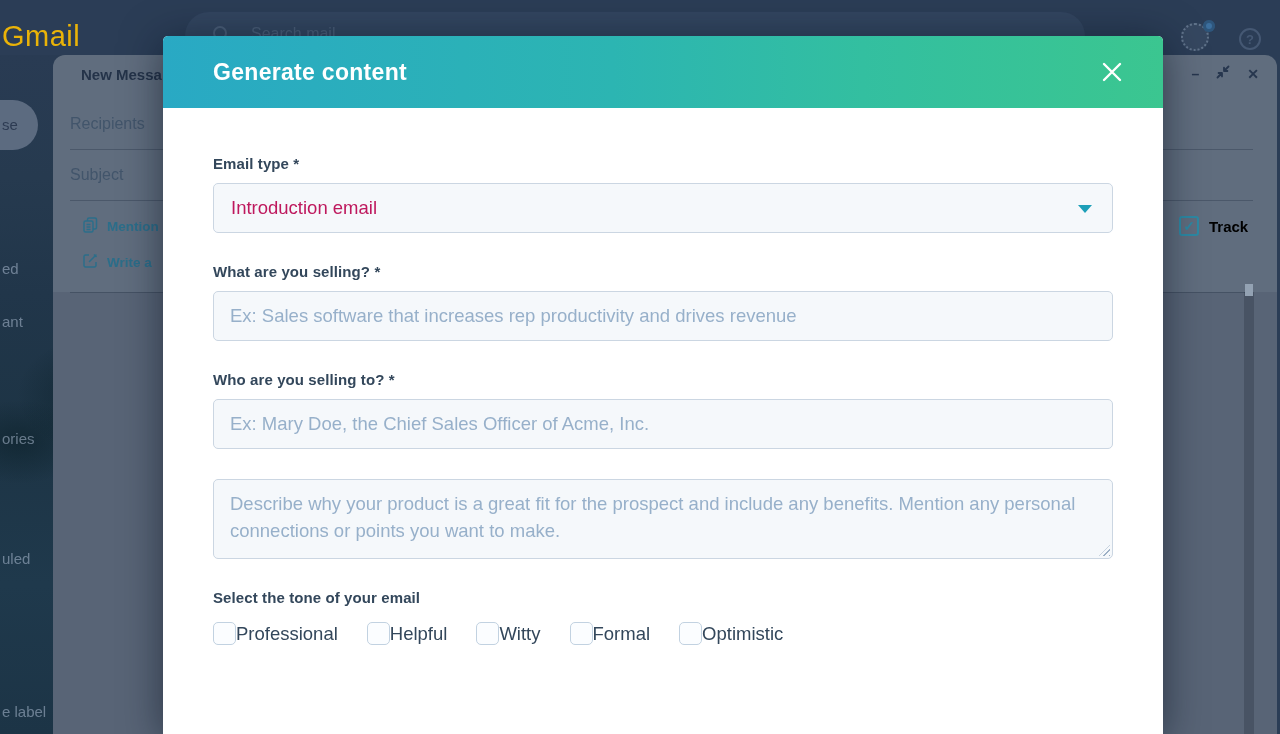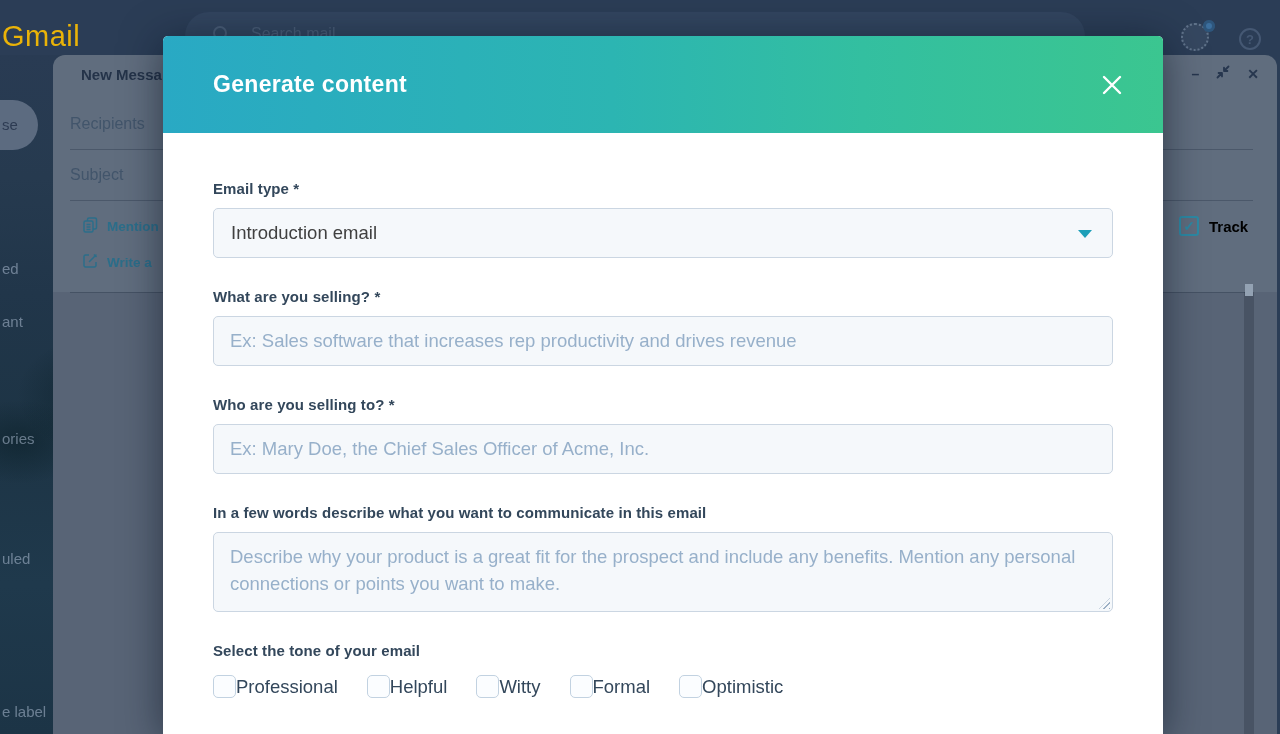--- a/index.html
+++ b/index.html
@@ -55,33 +55,33 @@
     background:rgba(22,32,48,.10); }
   .scroll-track { position:absolute; right:23px; top:237px; bottom:0; width:10px;
     background:rgba(22,32,48,.25); }
   .scroll-thumb { position:absolute; right:24px; top:229px; width:8px; height:12px;
     background:#93a2b3; }
 
   
   .modal { position:absolute; left:163px; top:36px; width:1000px; height:698px;
     background:#fff; border-radius:5px 5px 0 0; overflow:hidden;
     box-shadow:0 6px 40px rgba(5,15,30,.55); }
-  .modal-header { height:97px; display:flex; align-items:center; justify-content:space-between;
+  .modal-header { height:72px; display:flex; align-items:center; justify-content:space-between;
     padding:0 38px 0 50px;
     background:linear-gradient(90deg,#29a9c4 0%,#2cb5b2 45%,#33bfa0 70%,#3bc690 100%); }
   .modal-title { font-size:23px; font-weight:700; color:#fff; letter-spacing:.3px; }
   .modal-close { width:26px; height:26px; cursor:pointer; display:flex; align-items:center;
     justify-content:center; }
   .modal-body { padding:47px 50px 0 50px; }
   .field { margin-bottom:30px; }
   .flabel { display:block; font-size:15px; font-weight:700; color:#33475b;
     letter-spacing:.1px; margin-bottom:11px; }
   .select-box { position:relative; height:50px; border:1px solid #cbd6e2; border-radius:5px;
     background:#f5f8fb; line-height:48px; padding:0 44px 0 17px; font-size:18.5px;
-    color:#404040; cursor:pointer; }
+    color:#be185d; cursor:pointer; }
   .caret { position:absolute; right:20px; top:21px; width:0; height:0;
     border-left:7.5px solid transparent; border-right:7.5px solid transparent;
     border-top:8.5px solid #1d9fb8; }
   .text-input { width:100%; height:50px; border:1px solid #cbd6e2; border-radius:5px;
     background:#f5f8fb; padding:0 16px; font-size:18.5px; color:#000000;
     font-family:"Liberation Sans", sans-serif; outline:none; }
   .text-input::placeholder, .text-area::placeholder { color:#97b0ca; opacity:1; }
   .textarea-wrap { position:relative; }
   .text-area { width:100%; height:80px; border:1px solid #cbd6e2; border-radius:5px;
     background:#f5f8fb; padding:10px 16px; font-size:18.5px; line-height:27px;
@@ -198,21 +198,20 @@
         <label class="flabel">What are you selling? *</label>
         <input class="text-input" type="text" placeholder="Ex: Sales software that increases rep productivity and drives revenue" style="">
       </div>
 
       <div class="field">
         <label class="flabel">Who are you selling to? *</label>
         <input class="text-input" type="text" placeholder="Ex: Mary Doe, the Chief Sales Officer of Acme, Inc." style="">
       </div>
 
       <div class="field">
-        <label class="flabel">In a few words describe what you want to communicate in this email</label>
         <div class="textarea-wrap">
           <textarea class="text-area" placeholder="Describe why your product is a great fit for the prospect and include any benefits. Mention any personal connections or points you want to make." style=""></textarea>
           <span class="resize-handle"></span>
         </div>
       </div>
 
       <div class="field">
         <label class="flabel">Select the tone of your email</label>
         <div class="tone-row">
           <span class="tone-item">

